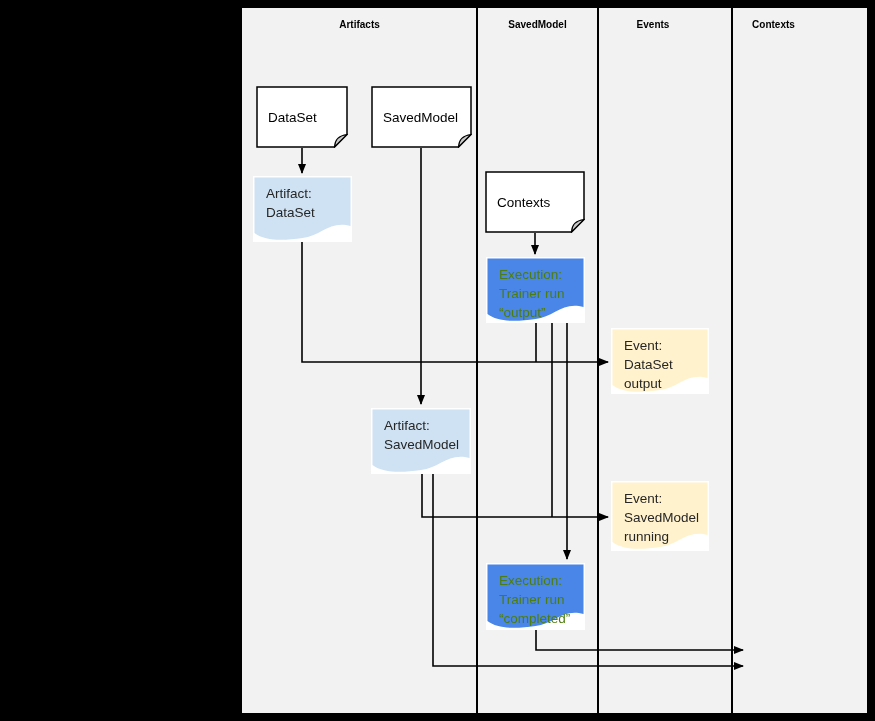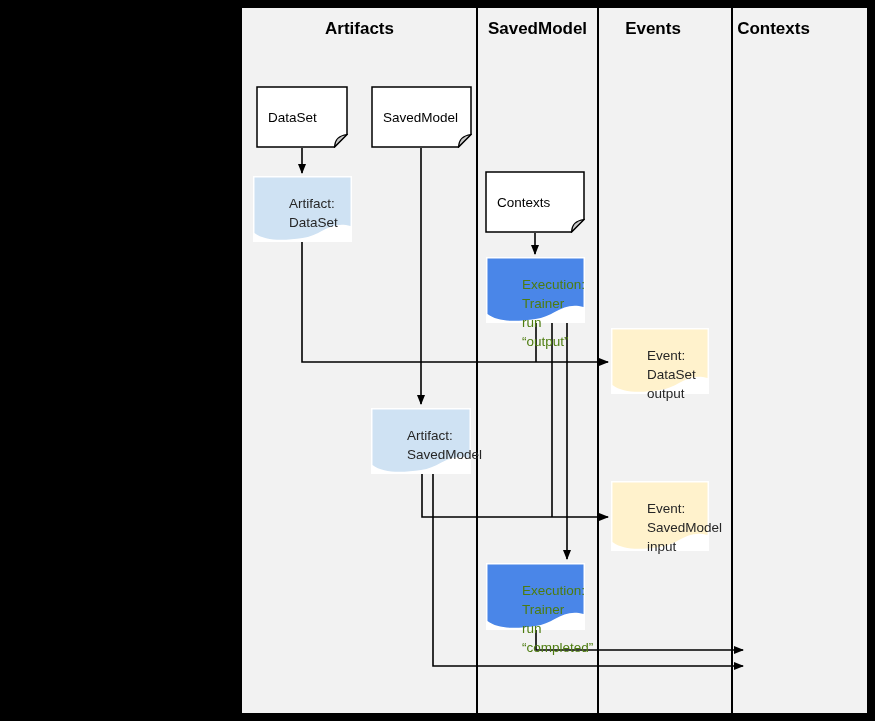--- a/index.html
+++ b/index.html
@@ -4,37 +4,37 @@
 <style>
   html,body{margin:0;padding:0;background:#000;}
   body{width:875px;height:721px;position:relative;font-family:"Liberation Sans",sans-serif;-webkit-font-smoothing:antialiased;}
   #frame{position:absolute;left:0;top:0;width:875px;height:721px;background:#000;}
   #canvas{position:absolute;left:242px;top:8px;width:625px;height:705px;background:#f2f2f2;overflow:hidden;}
   
   .coldiv{position:absolute;top:0;width:2px;height:705px;background:#000;}
   #coldiv-1{left:234px;} #coldiv-2{left:355px;} #coldiv-3{left:489px;}
   
   #headers{position:absolute;left:0;top:11px;width:625px;display:flex;}
-  #headers .hcell{font-weight:bold;font-size:17px;color:#000;text-align:center;}
+  #headers .hcell{font-weight:bold;font-size:10px;color:#000;text-align:center;}
   #headers .hcell:nth-child(1){width:235px;}
   #headers .hcell:nth-child(2){width:121px;}
   #headers .hcell:nth-child(3){width:110px;}
   #headers .hcell:nth-child(4){width:131px;}
   
   #wires{position:absolute;left:0;top:0;width:625px;height:705px;}
   #wires path{fill:none;stroke:#000;stroke-width:1.6px;}
   
   .docbox{position:absolute;}
   .docbox svg{position:absolute;left:0;top:0;width:100%;height:100%;}
   .docbox .lbl{position:absolute;left:0;top:0;width:100%;height:100%;display:flex;align-items:center;
     padding-left:12px;box-sizing:border-box;font-size:13.5px;color:#000;}
   
   .docnode{position:absolute;background:#fff;}
   .docnode svg{position:absolute;left:0;top:0;width:100%;height:100%;}
-  .docnode .lines{position:absolute;left:13px;top:18px;right:4px;font-size:13.5px;line-height:19px;margin-left:23px;}
+  .docnode .lines{position:absolute;left:13px;top:8px;right:4px;font-size:13.5px;line-height:19px;}
   .fill-artifact path{fill:#cfe2f3;}
   .fill-event path{fill:#fff2cc;}
   .fill-exec path{fill:#4a86e8;}
   .fill-context path{fill:#16579b;}
   .text-dark .lines{color:#262626;}
   .text-light .lines{color:#4d7c0f;}
   
   #node-dataset{left:14px;top:78px;width:92px;height:62px;}
   #node-savedmodel{left:129px;top:78px;width:101px;height:62px;}
   #node-trainer{left:243px;top:163px;width:100px;height:62px;}
@@ -146,21 +146,21 @@
       </div>
     </div>
 
     <div class="docnode fill-event text-dark" id="node-event-savedmodel-output">
       <svg viewBox="0 0 100 70" preserveAspectRatio="none">
         <path d="M1.5,1.5 H98.5 V54 C78,48 68,64 50,66 C30,69 12,69 1.5,61 Z"></path>
       </svg>
       <div class="lines">
         <div>Event:</div>
         <div>SavedModel</div>
-        <div>input</div>
+        <div>running</div>
       </div>
     </div>
 
     <div class="docnode fill-exec text-light" id="node-execution-completed">
       <svg viewBox="0 0 100 67" preserveAspectRatio="none">
         <path d="M1.5,1.5 H98.5 V51 C78,45 68,61 50,63 C30,66 12,66 1.5,58 Z"></path>
       </svg>
       <div class="lines">
         <div>Execution:</div>
         <div>Trainer run</div>

